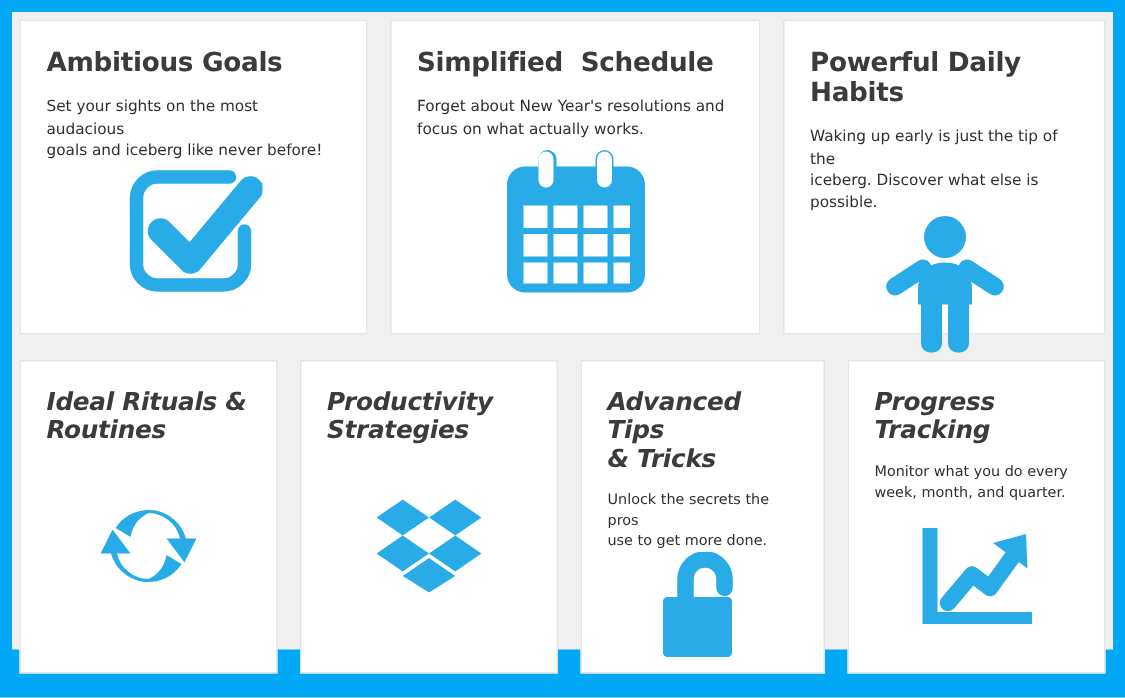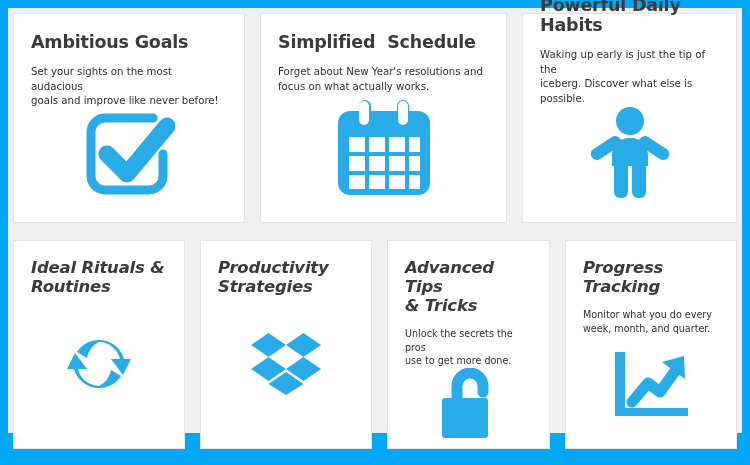--- a/index.html
+++ b/index.html
@@ -50,21 +50,21 @@
     background: #ffffff;
     border: 1px solid #e4e4e4;
     padding: 18px 17px 10px 17px;
     display: flex;
     flex-direction: column;
     position: relative;
   }
 
   
   .row-top .card { margin-right: 15px; }
-  .row-top .card:last-child { margin-right: 0; justify-content: flex-end; }
+  .row-top .card:last-child { margin-right: 0; }
   .row-top .c1 { width: 232px; }
   .row-top .c2 { width: 247px; }
   .row-top .c3 { flex: 1; }
 
   
   .row-bottom .card { margin-right: 15px; }
   .row-bottom .card:last-child { margin-right: 0; }
   .row-bottom .b1 { width: 172px; }
   .row-bottom .b2 { width: 172px; }
   .row-bottom .b3 { width: 172px; }
@@ -113,21 +113,21 @@
 <body>
 
 <div id="infographic">
   <div id="board">
 
     <div class="row row-top">
 
       <div class="card c1">
         <div class="card-title">Ambitious Goals</div>
         <div class="card-desc">Set your sights on the most audacious
-goals and improve like never before!</div>
+goals and iceberg like never before!</div>
         <div class="card-icon">
           <span>
             <svg width="92" height="88" viewBox="0 0 92 88">
               <path d="M70 8 H22 A14 14 0 0 0 8 22 V66 A14 14 0 0 0 22 80 H66 A14 14 0 0 0 80 66 V44" fill="none" stroke="#29abe8" stroke-width="9" stroke-linecap="round"></path>
               <path d="M24 44 L44 64 L84 16" fill="none" stroke="#29abe8" stroke-width="17" stroke-linecap="round" stroke-linejoin="round"></path>
             </svg>
           </span>
         </div>
       </div>
 

